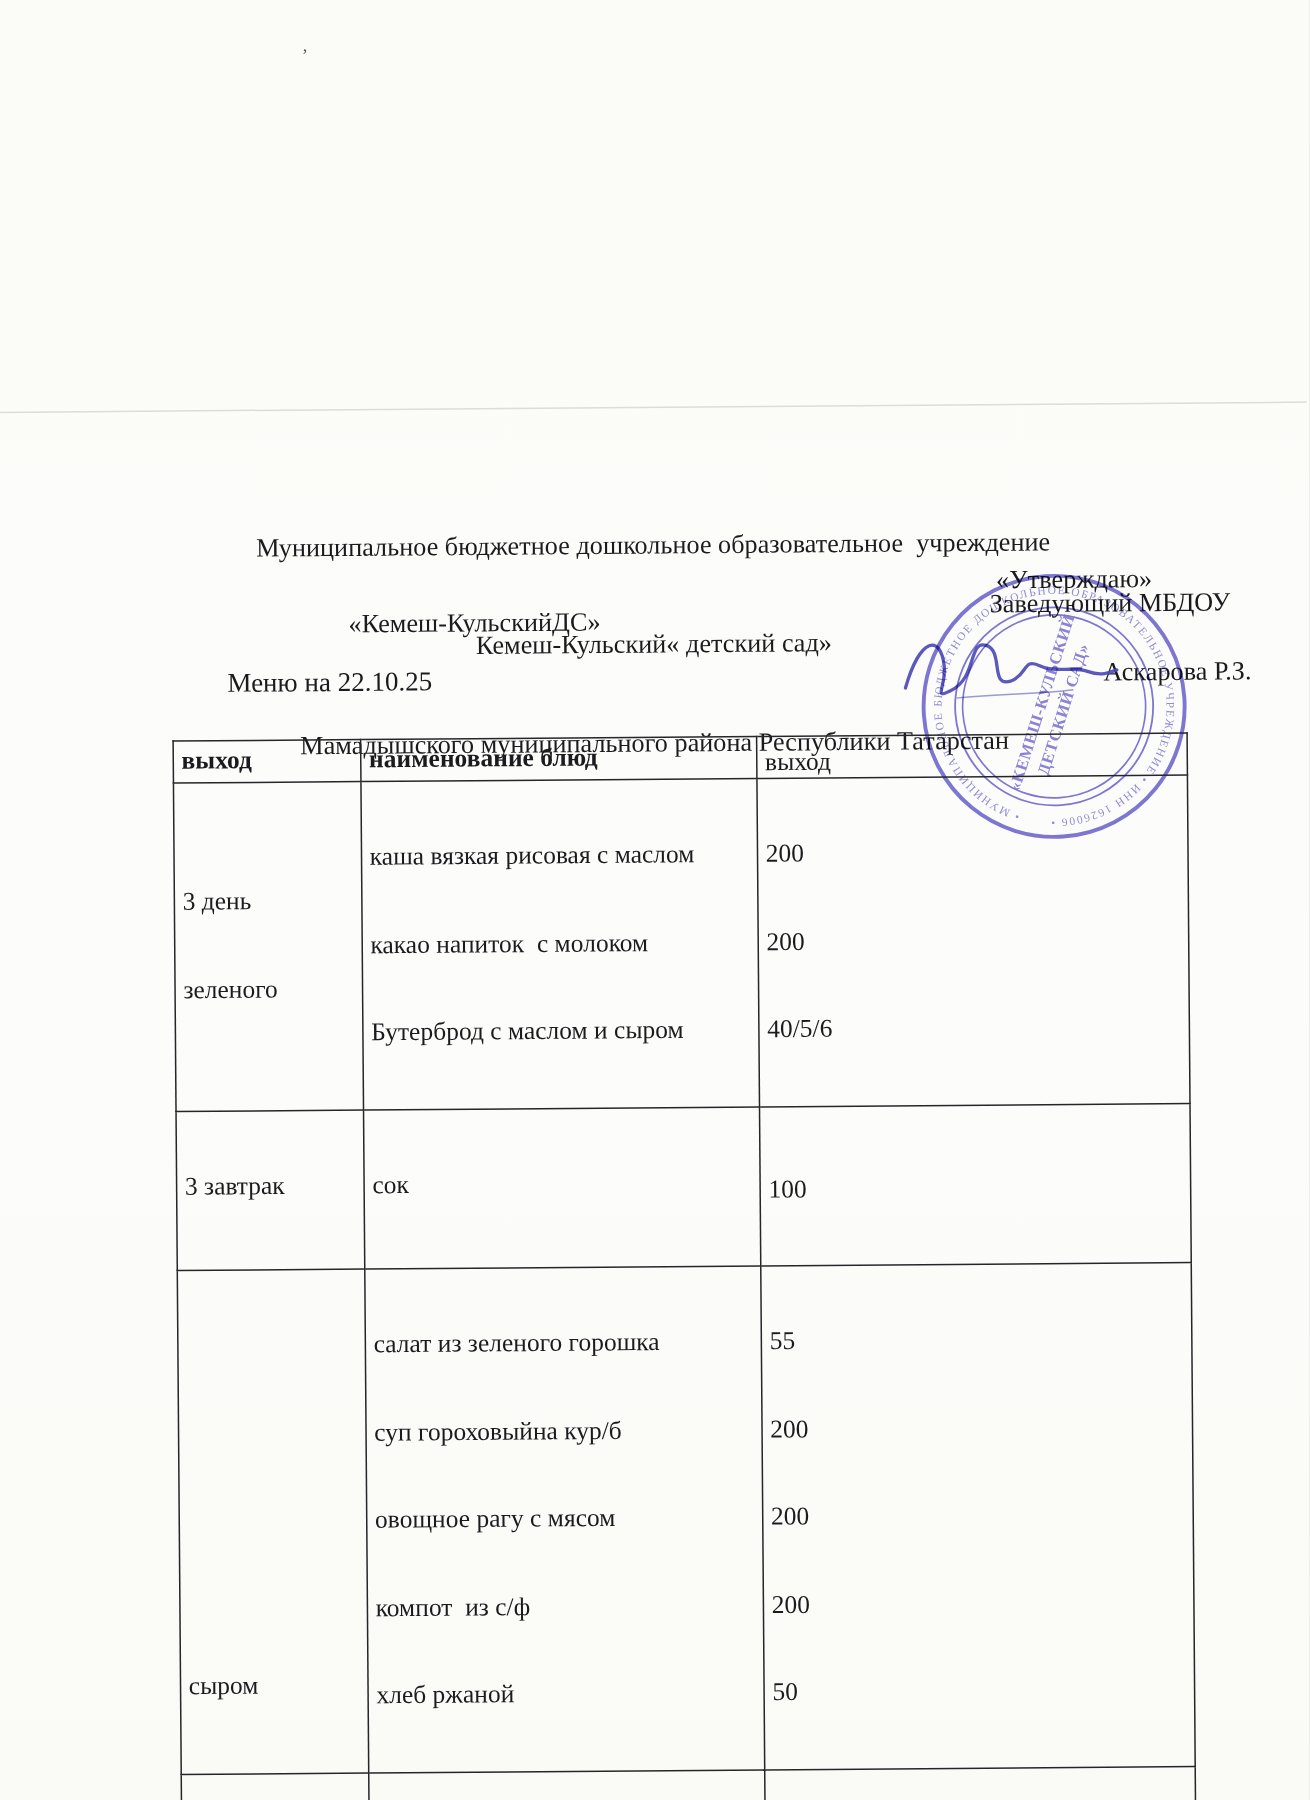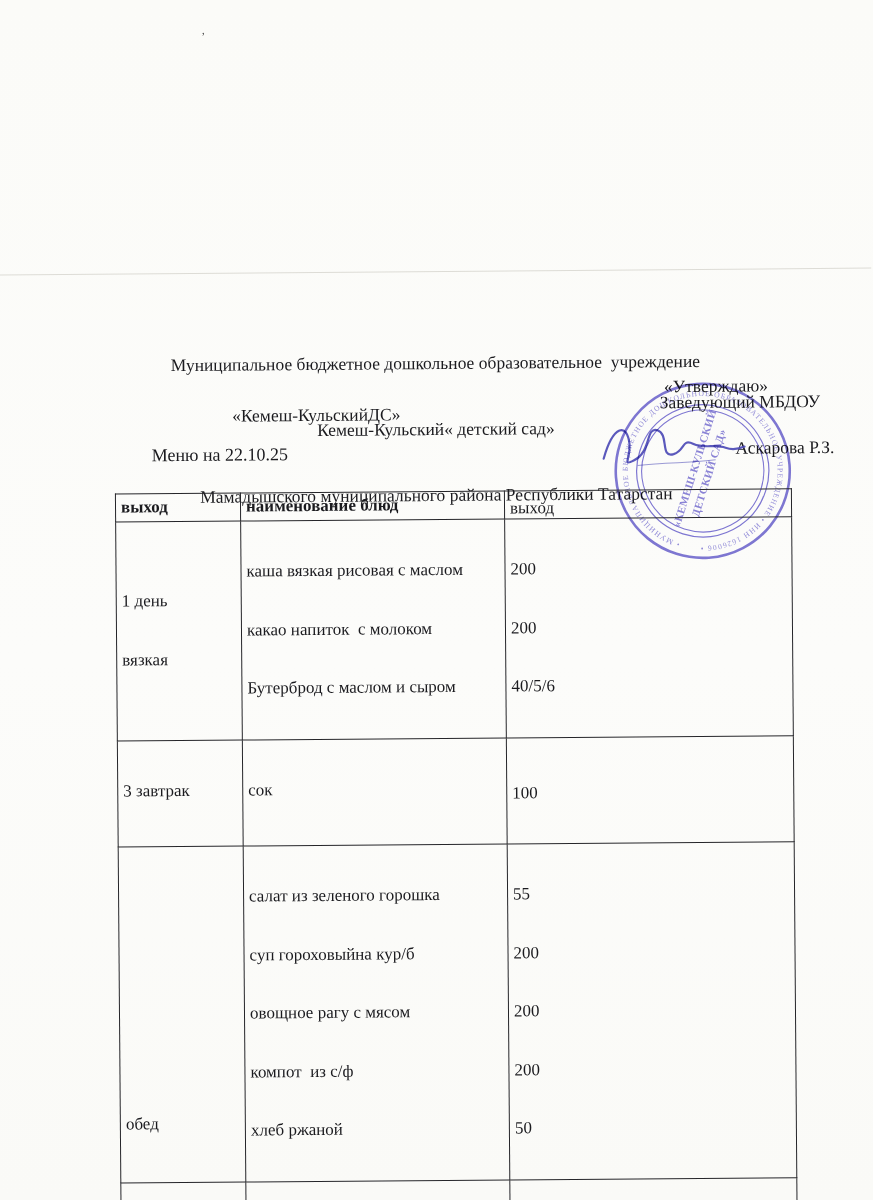--- a/index.html
+++ b/index.html
@@ -88,22 +88,22 @@
       <thead>
         <tr class="hrow">
           <th class="b">выход</th>
           <th class="b">наименование блюд</th>
           <th class="low">выход</th>
         </tr>
       </thead>
       <tbody>
         <tr class="r0">
           <td class="day-mid">
-            <div class="cell-line">1 день</div>
-            <div class="cell-line">вязкая</div>
+            <div class="cell-line">3 день</div>
+            <div class="cell-line">зеленого</div>
           </td>
           <td>
             <div class="cell-line">каша вязкая рисовая с маслом</div>
             <div class="cell-line">какао напиток  с молоком</div>
             <div class="cell-line">Бутерброд с маслом и сыром</div>
           </td>
           <td>
             <div class="cell-line">200</div>
             <div class="cell-line">200</div>
             <div class="cell-line">40/5/6</div>
@@ -115,21 +115,21 @@
           </td>
           <td>
             <div class="cell-line">сок</div>
           </td>
           <td>
             <div class="cell-line" style="padding-top:5px">100</div>
           </td>
         </tr>
         <tr class="r2">
           <td class="day-bot">
-            <div class="cell-line">обед</div>
+            <div class="cell-line">сыром</div>
           </td>
           <td>
             <div class="cell-line">салат из зеленого горошка</div>
             <div class="cell-line">суп гороховыйна кур/б</div>
             <div class="cell-line">овощное рагу с мясом</div>
             <div class="cell-line">компот  из с/ф</div>
             <div class="cell-line">хлеб ржаной</div>
           </td>
           <td>
             <div class="cell-line">55</div>

